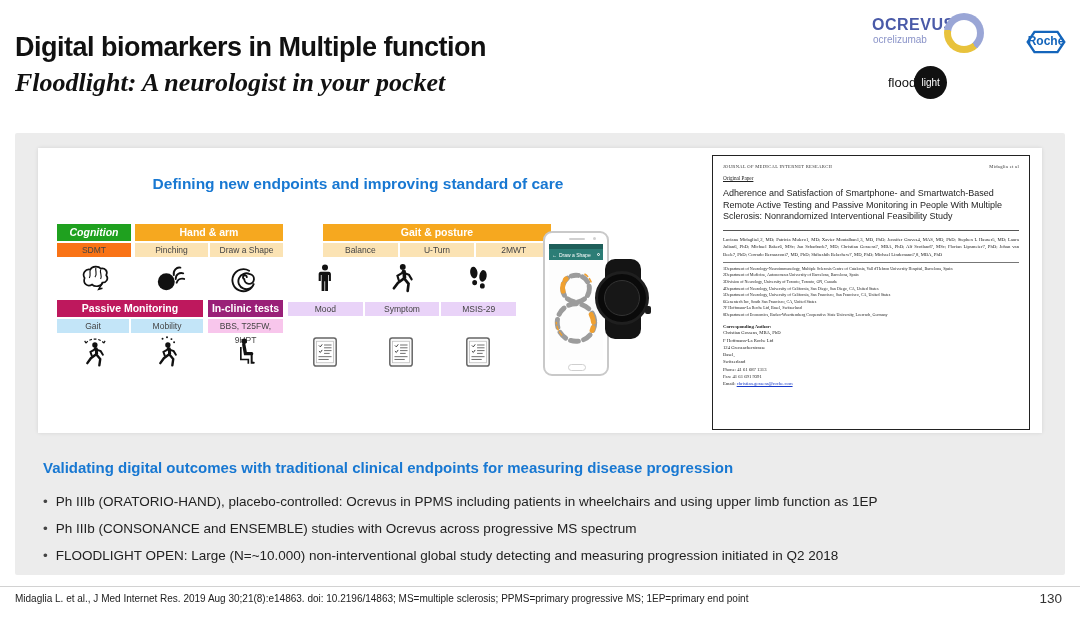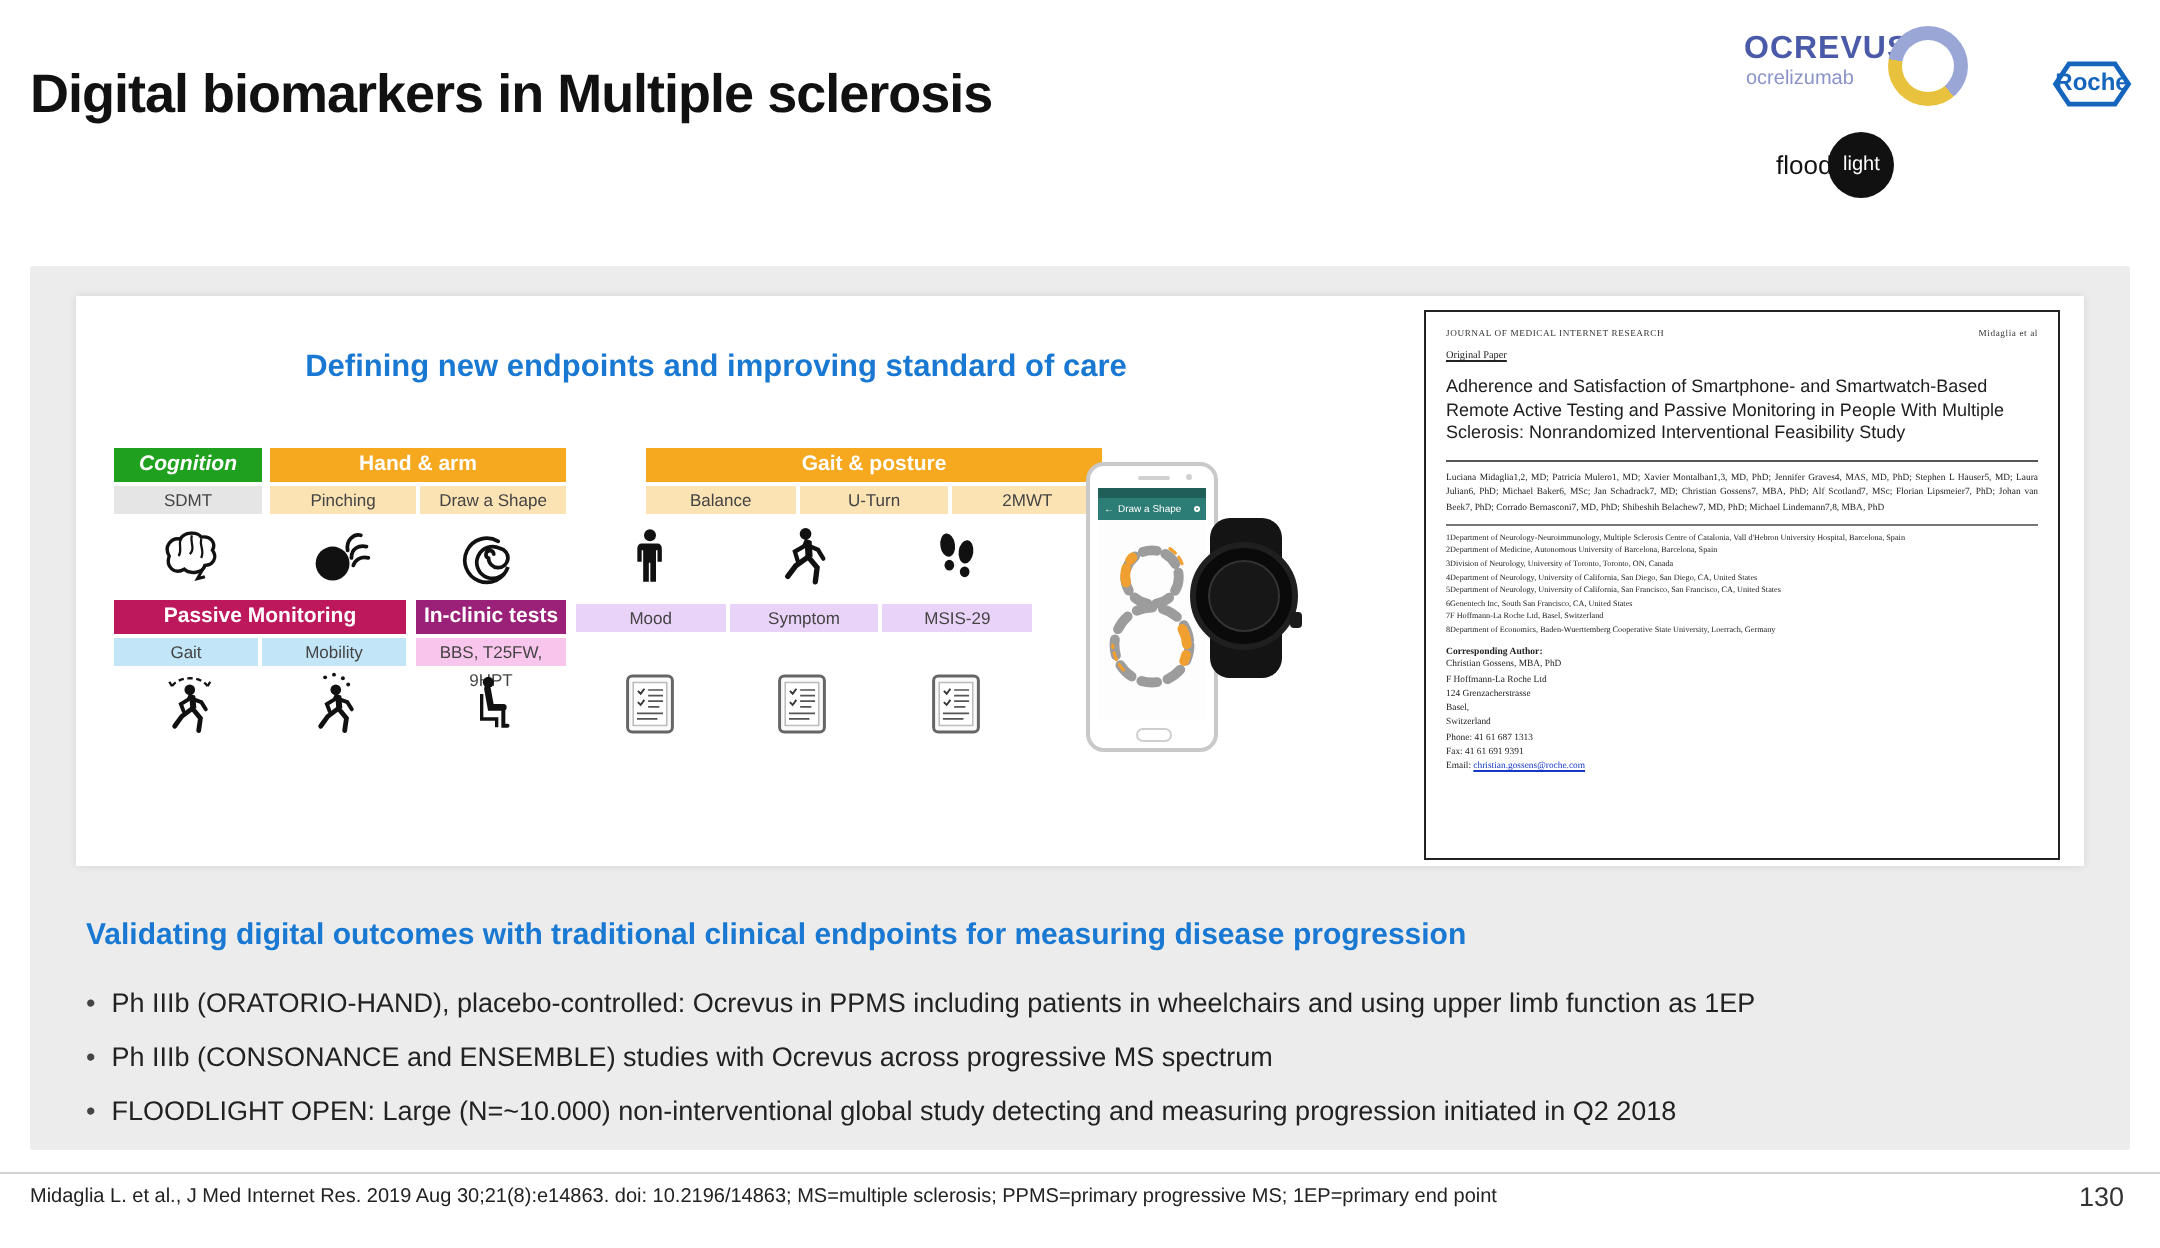--- a/index.html
+++ b/index.html
@@ -24,21 +24,21 @@
   .roche span { position:absolute; left:0; top:5px; width:48px; text-align:center; font-size:12px; font-weight:700; color:#1465bb; }
   
   .gray-panel { position:absolute; left:15px; top:133px; width:1050px; height:442px; background:#ececec; border-radius:2px; }
   .card { position:absolute; left:38px; top:148px; width:1004px; height:285px; background:#fff; box-shadow:0 0 4px rgba(0,0,0,.10); }
   .diagram-heading { position:absolute; left:98px; top:175px; width:520px; text-align:center; font-size:15.5px; font-weight:700; color:#1878d2; }
   
   .cat { position:absolute; }
   .cat .hd { height:17px; line-height:17px; text-align:center; color:#fff; font-size:10.5px; font-weight:700; }
   .cat .cells { display:flex; gap:2px; margin-top:2px; }
   .cat .cell { flex:1; height:14px; line-height:14px; text-align:center; font-size:8.5px; color:#444; }
-  .c-green .hd { background:#1fa11f;font-style:italic; } .c-green .cell { background:#e5e5e5; }
+  .c-green .hd { background:#1fa11f;font-style:italic; } .c-green .cell { background:#f97316; }
   .c-orange .hd { background:#f6a81f; } .c-orange .cell { background:#fbe3b4; }
   .c-blue .hd { background:#be185d; } .c-blue .cell { background:#c3e5f8; }
   .c-magenta .hd { background:#9a2078; } .c-magenta .cell { background:#f8c6ec; }
   .c-violet .hd { background:#a13be2; } .c-violet .cell { background:#e9d3f8; }
   .icon-box { position:absolute; width:36px; height:36px; display:flex; align-items:center; justify-content:center; }
   
   .phone { position:absolute; left:543px; top:231px; width:66px; height:145px; background:#fff;
     border:2px solid #c9c9c9; border-radius:9px; }
   .phone .speaker { position:absolute; left:24px; top:5px; width:16px; height:2px; background:#d0d0d0; border-radius:1px; }
   .phone .cam { position:absolute; left:48px; top:4px; width:3px; height:3px; background:#d0d0d0; border-radius:50%; }
@@ -73,21 +73,22 @@
   
   .footer-line { position:absolute; left:0; top:586px; width:1080px; height:1px; background:#d2d2d2; }
   .footer-ref { position:absolute; left:15px; top:593px; font-size:10px; color:#222; }
   .page-num { position:absolute; right:18px; top:591px; font-size:13.5px; color:#333; }
 </style>
 </head>
 <body>
 
 <div class="slide">
 
-  <div class="title">Digital biomarkers in Multiple sclerosis</div>
+  <div class="title">Digital biomarkers in Multiple function</div>
+  <div class="subtitle">Floodlight: A neurologist in your pocket</div>
 
   <div class="ocrevus-word">OCREVUS®</div>
   <div class="ocrevus-generic">ocrelizumab</div>
   <div class="ocrevus-ring"></div>
   <div class="floodlight">
     <span>flood</span>
     <span class="circle">light</span>
   </div>
   <div class="roche">
     <svg width="48" height="26" viewBox="0 0 100 54">

